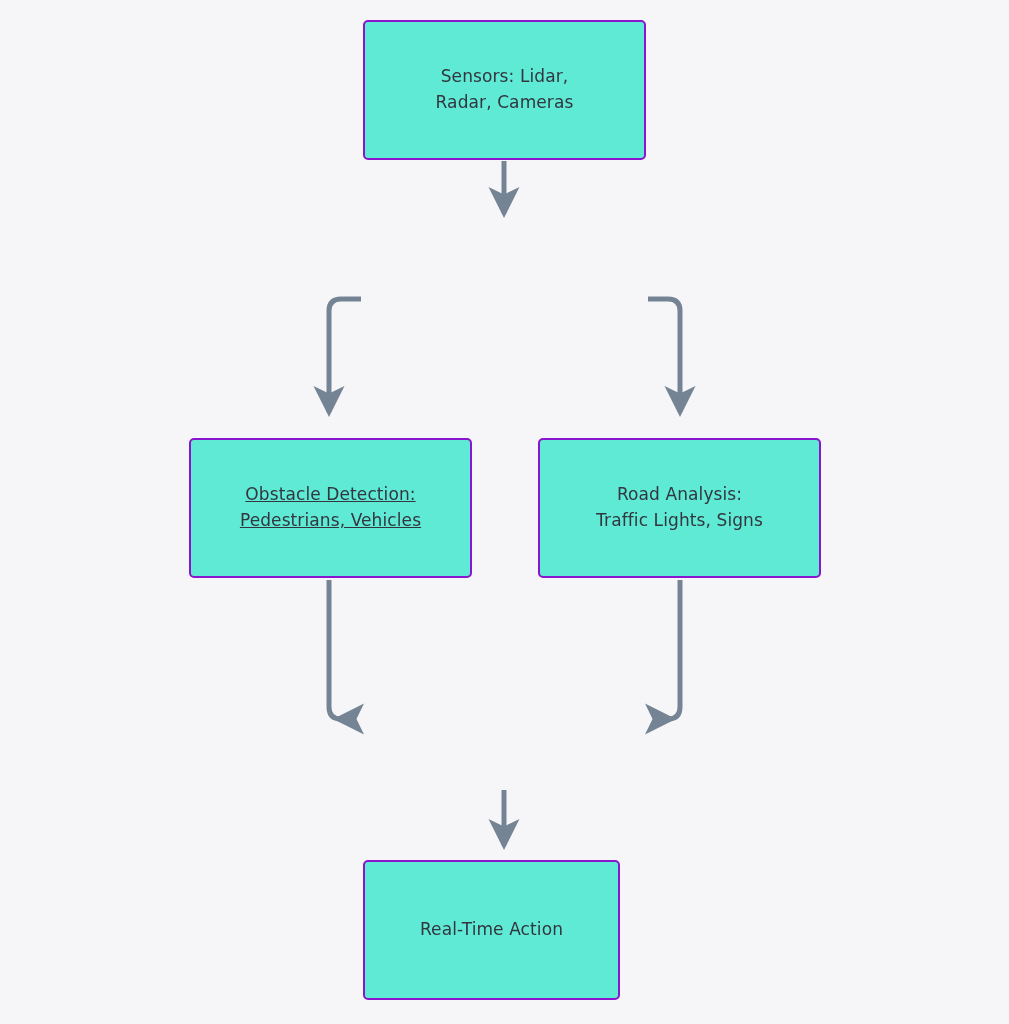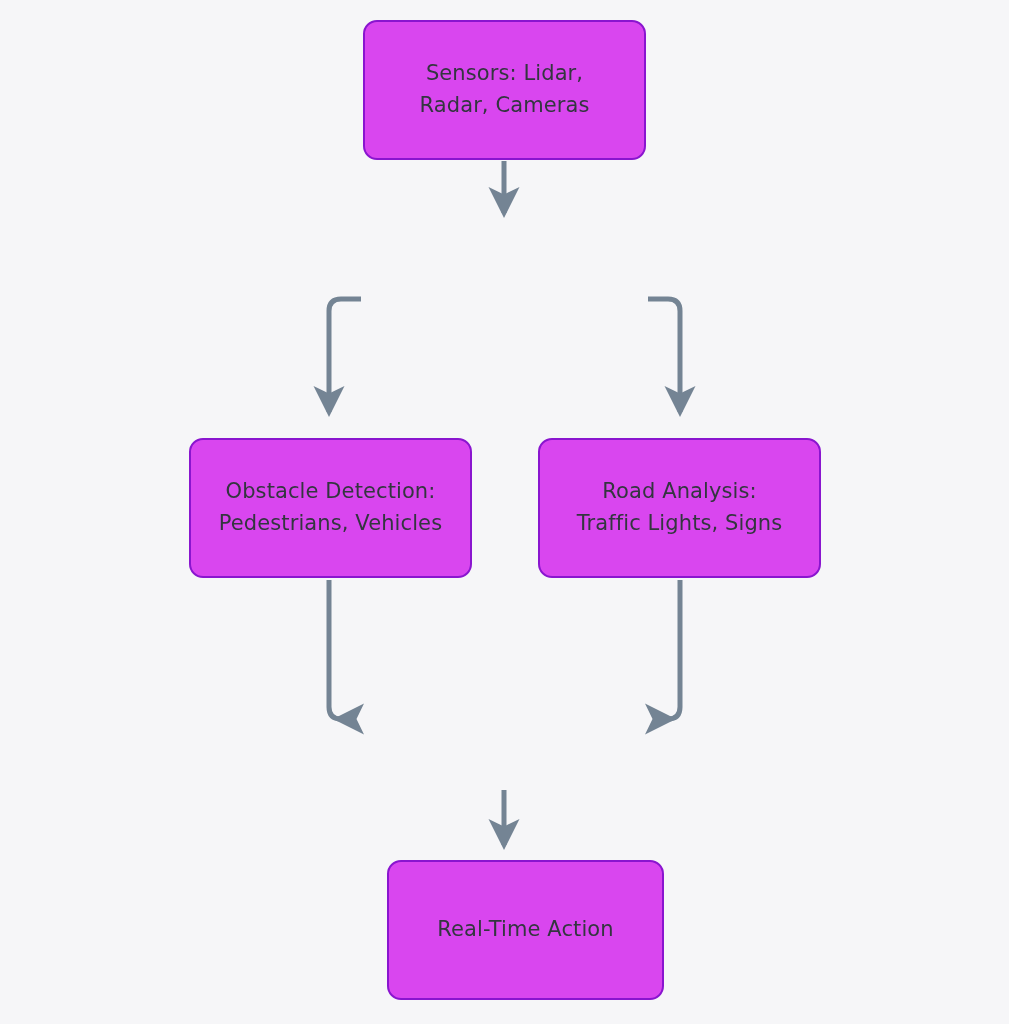--- a/index.html
+++ b/index.html
@@ -23,41 +23,41 @@
     position: absolute;
     left: 0;
     top: 0;
     width: 1009px;
     height: 1024px;
     pointer-events: none;
   }
   .node {
     position: absolute;
     box-sizing: border-box;
-    background: #d946ef;
+    background: #5eead4;
     border: 2.5px solid #8a15cf;
-    border-radius: 14px;
+    border-radius: 5px;
     display: flex;
     align-items: center;
     justify-content: center;
     text-align: center;
     color: #33363f;
-    font-size: 21px;
+    font-size: 17px;
     line-height: 1.52;
     letter-spacing: 0.1px;
     white-space: pre-line;
     padding: 0 8px;
   }
   
   #node-sensors          { left: 363px; top: 20px;  width: 283px; height: 140px; }
   #node-data-processing  { left: 363px; top: 229px; width: 283px; height: 140px; }
-  #node-obstacle         { left: 189px; top: 438px; width: 283px; height: 140px; }
+  #node-obstacle         { left: 189px; top: 438px; width: 283px; height: 140px; text-decoration: underline; }
   #node-road-analysis    { left: 538px; top: 438px; width: 283px; height: 140px; }
   #node-decision         { left: 363px; top: 649px; width: 283px; height: 140px; }
-  #node-realtime         { left: 363px; top: 860px; width: 277px; height: 140px; margin-left: 24px; }
+  #node-realtime         { left: 363px; top: 860px; width: 257px; height: 140px; }
 </style>
 </head>
 <body>
 
 <div id="canvas">
 
   <svg id="connector-layer" viewBox="0 0 1009 1024" width="1009" height="1024" xmlns="http://www.w3.org/2000/svg">
     <defs>
       <marker id="arrowhead" markerWidth="7" markerHeight="7" refX="5.2" refY="3.5" orient="auto" markerUnits="strokeWidth">
         <path d="M0,0.4 L6.2,3.5 L0,6.6 L1.5,3.5 Z" fill="#748494"></path>

